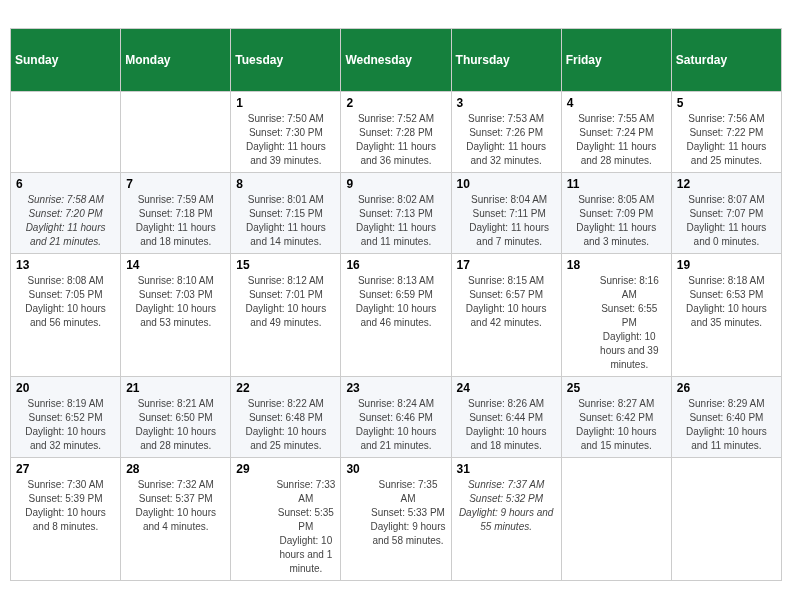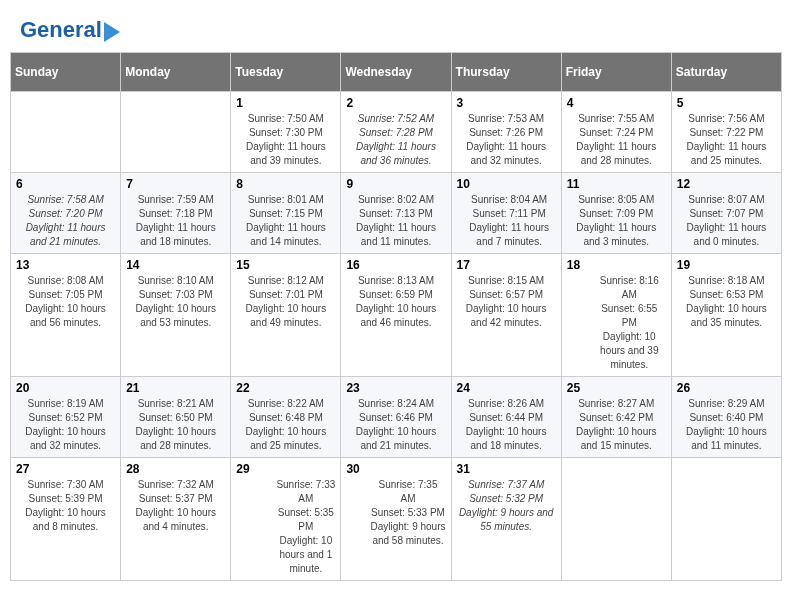--- a/index.html
+++ b/index.html
@@ -50,23 +50,23 @@
       font-size: 16px;
       color: #555;
     }
     .calendar {
       width: 100%;
       border-collapse: collapse;
       margin-top: 6px;
       font-size: 11px;
     }
     .calendar th {
-      background-color: #737373;
+      background-color: #15803d;
       color: #fff;
-      padding: 12px 4px;
+      padding: 24px 4px;
       text-align: left;
       font-size: 12px;
       border: 1px solid #ccc;
     }
     .calendar td {
       vertical-align: top;
       border: 1px solid #ccc;
       padding: 4px 5px;
       width: 110px;
       min-height: 80px;
@@ -93,26 +93,20 @@
     .calendar tr:nth-child(even) td.empty-cell {
       background-color: #f5f7fa !important;
     }
   </style>
 </head>
 <body>
 
 <div class="header">
   <div class="logo">
     <div>
-      <div style="display:flex;align-items:center;">
-        <span class="logo-text">
-          <span>General</span>
-        </span>
-        <div class="logo-arrow"></div>
-      </div>
     </div>
   </div>
   <div class="title-block">
     <div class="month-title"></div>
     <div class="location-title"></div>
   </div>
 </div>
 
 <table class="calendar">
   <thead>
@@ -131,21 +125,21 @@
         <td class="empty-cell"></td>
         <td class="empty-cell"></td>
         <td>
           <span class="day-num">1</span>
           <div class="day-info" style="white-space: pre-line;">Sunrise: 7:50 AM
 Sunset: 7:30 PM
 Daylight: 11 hours and 39 minutes.</div>
         </td>
         <td>
           <span class="day-num">2</span>
-          <div class="day-info" style="white-space: pre-line; font-style: italic;">Sunrise: 7:52 AM
+          <div class="day-info" style="white-space: pre-line;">Sunrise: 7:52 AM
 Sunset: 7:28 PM
 Daylight: 11 hours and 36 minutes.</div>
         </td>
         <td>
           <span class="day-num">3</span>
           <div class="day-info" style="white-space: pre-line;">Sunrise: 7:53 AM
 Sunset: 7:26 PM
 Daylight: 11 hours and 32 minutes.</div>
         </td>
         <td>

